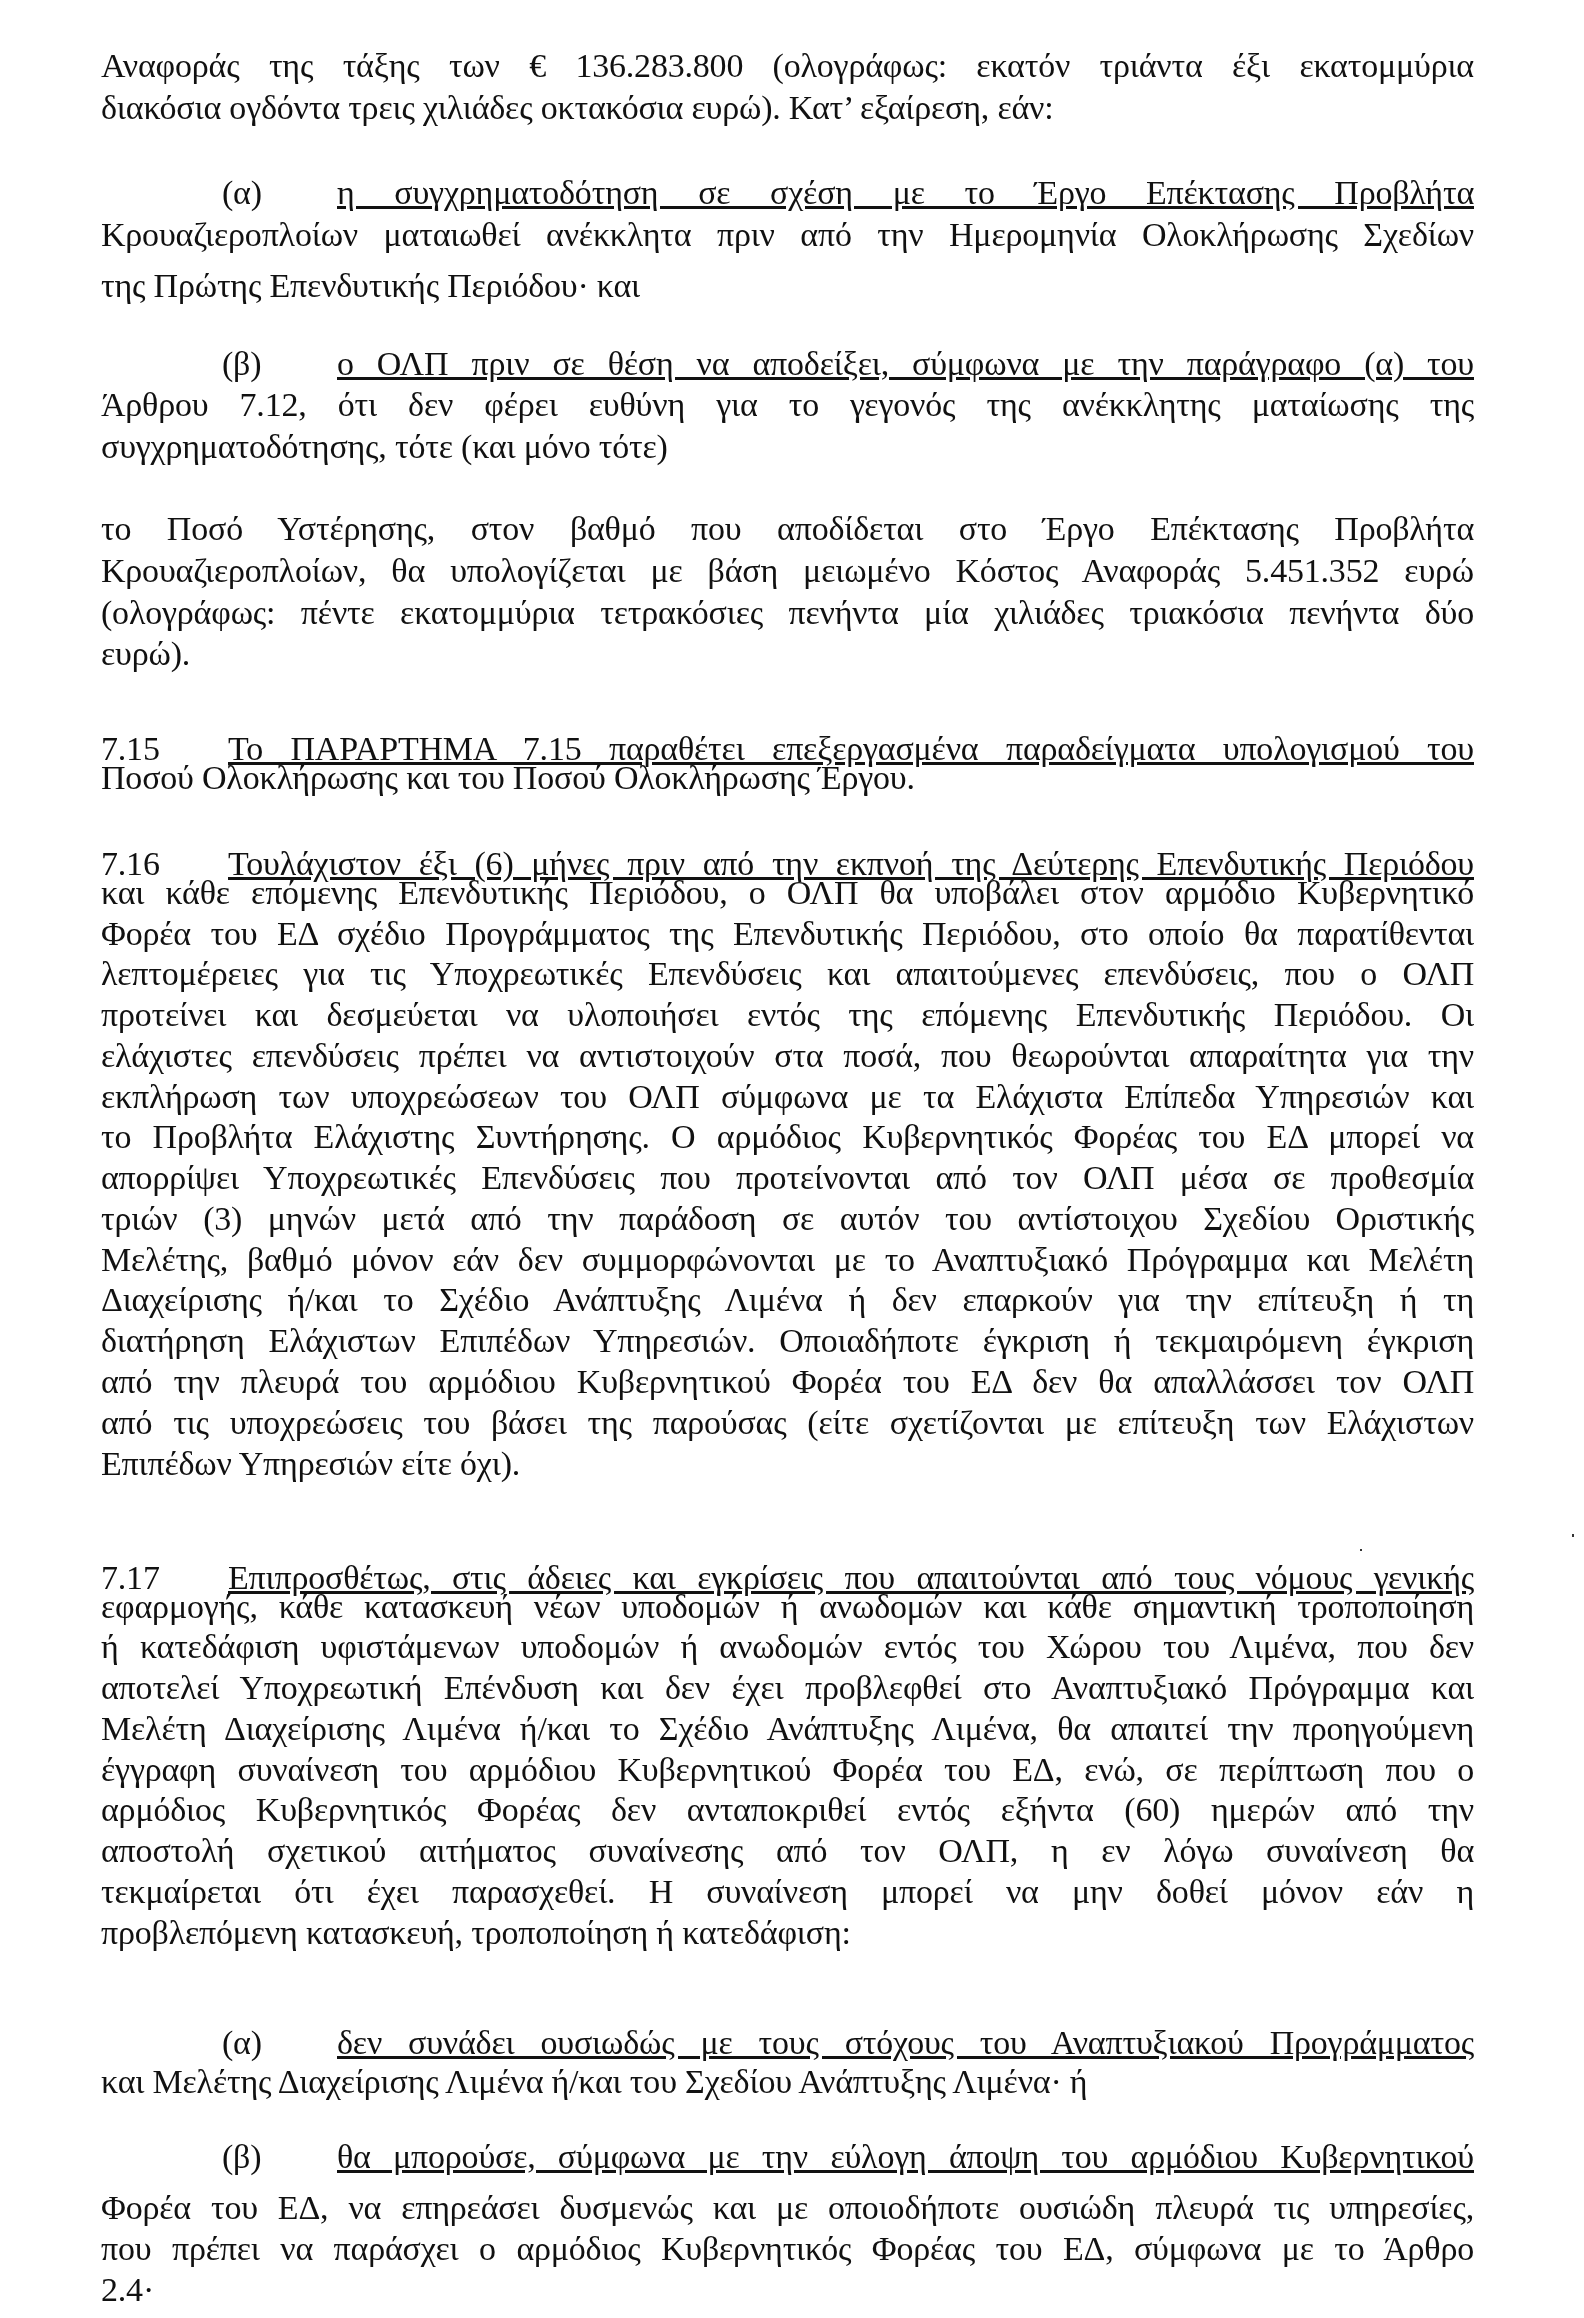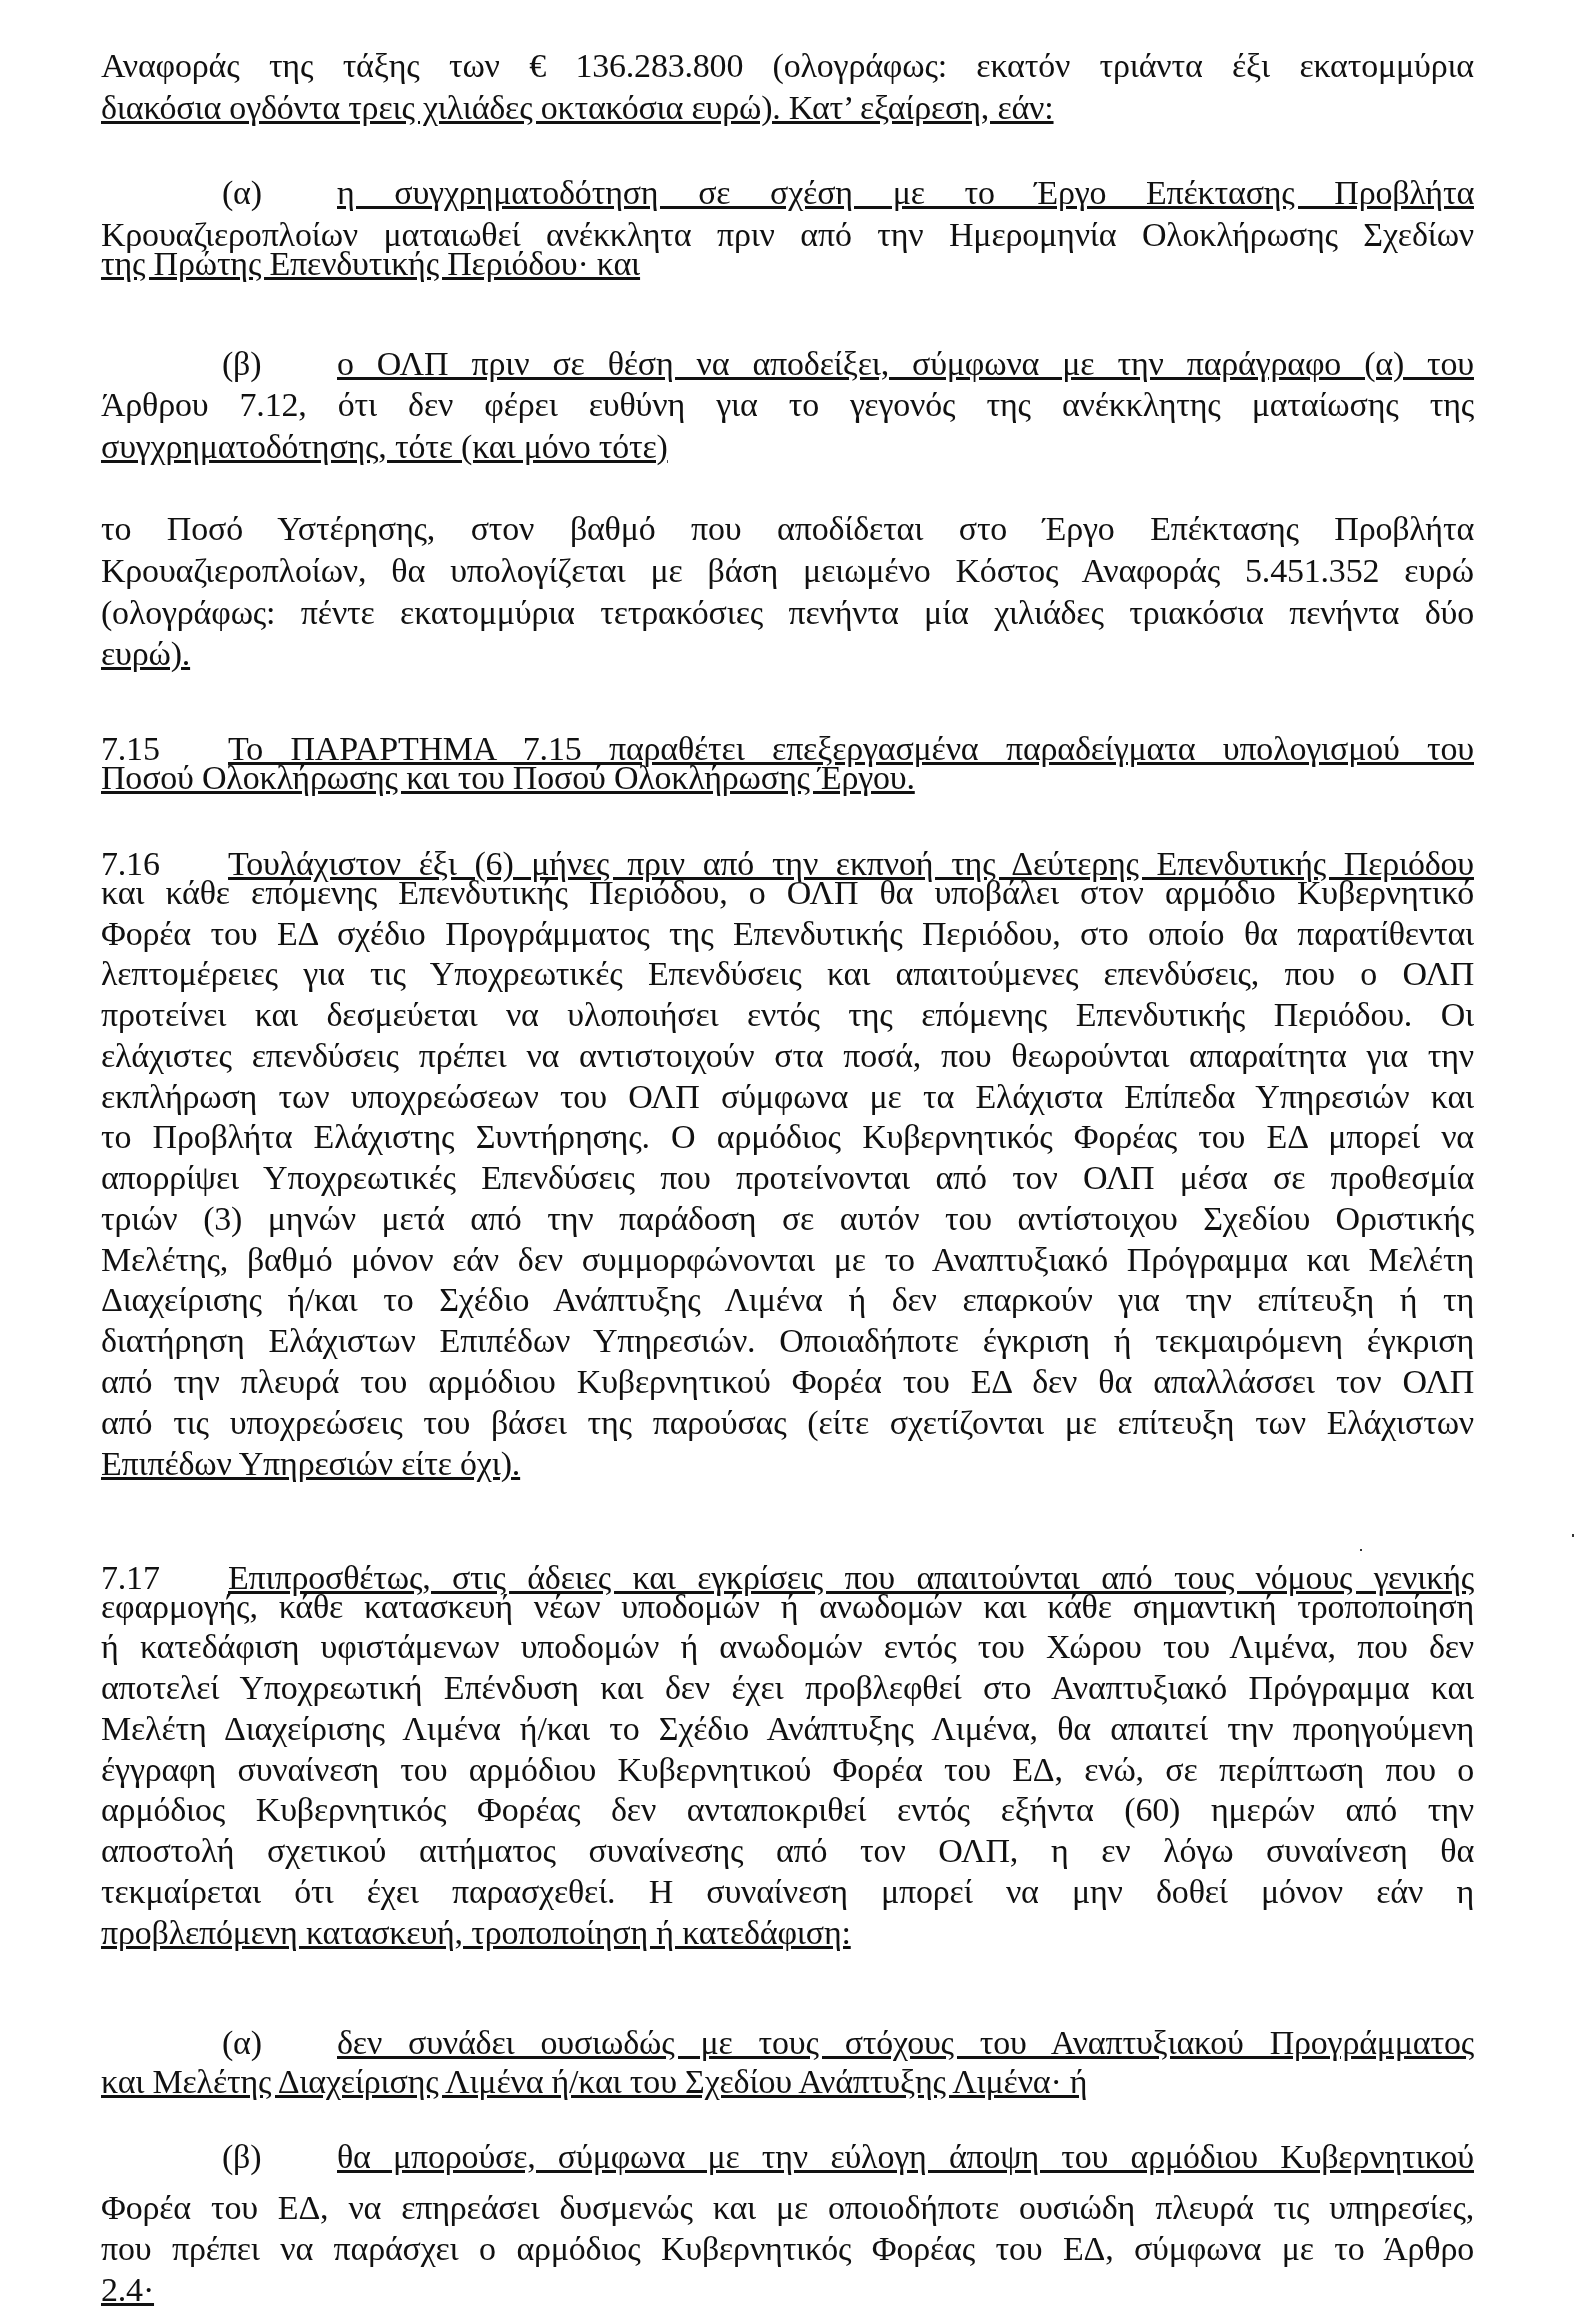--- a/index.html
+++ b/index.html
@@ -30,21 +30,20 @@
     font-size: 34px;
     line-height: 42px;
     white-space: nowrap;
     text-align: justify;
     text-align-last: justify;
     letter-spacing: -0.2px;
   }
   .line.last {
     text-align: left;
     text-align-last: left;
-    text-decoration: underline;
   }
   .line .num {
     display: inline-block;
     width: 127px;
     text-align: left;
     margin-top: 12px;
   }
   .line .sublabel {
     display: inline-block;
     margin-left: 121px;
@@ -76,21 +75,21 @@
     <div class="line" style="top:45px">Αναφοράς της τάξης των € 136.283.800 (ολογράφως: εκατόν τριάντα έξι εκατομμύρια</div>
     <div class="line last" style="top:87px">διακόσια ογδόντα τρεις χιλιάδες οκτακόσια ευρώ). Κατ’ εξαίρεση, εάν:</div>
   </div>
 
   <div>
     <div class="line has-lead" style="top:172px">
       <span class="sublabel">(α)</span>
       <span class="rest">η συγχρηματοδότηση σε σχέση με το Έργο Επέκτασης Προβλήτα</span>
     </div>
     <div class="line" style="top:214px">Κρουαζιεροπλοίων ματαιωθεί ανέκκλητα πριν από την Ημερομηνία Ολοκλήρωσης Σχεδίων</div>
-    <div class="line last" style="top:243px">της Πρώτης Επενδυτικής Περιόδου· και</div>
+    <div class="line last" style="top:265px">της Πρώτης Επενδυτικής Περιόδου· και</div>
   </div>
 
   <div>
     <div class="line has-lead" style="top:343px">
       <span class="sublabel">(β)</span>
       <span class="rest">ο ΟΛΠ πριν σε θέση να αποδείξει, σύμφωνα με την παράγραφο (α) του</span>
     </div>
     <div class="line" style="top:384px">Άρθρου 7.12, ότι δεν φέρει ευθύνη για το γεγονός της ανέκκλητης ματαίωσης της</div>
     <div class="line last" style="top:426px">συγχρηματοδότησης, τότε (και μόνο τότε)</div>
   </div>

